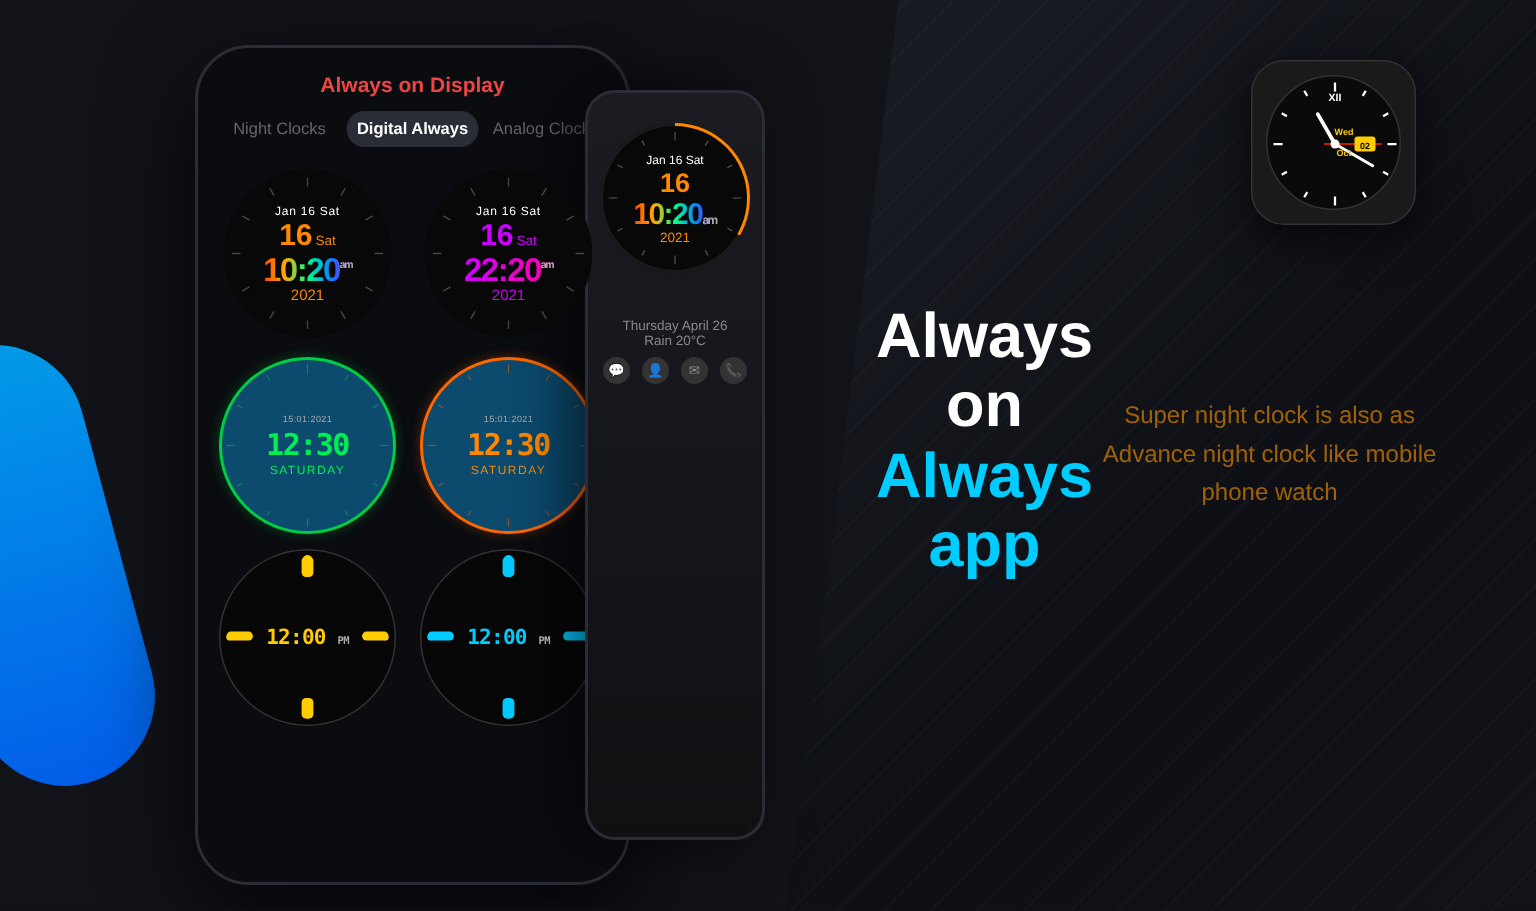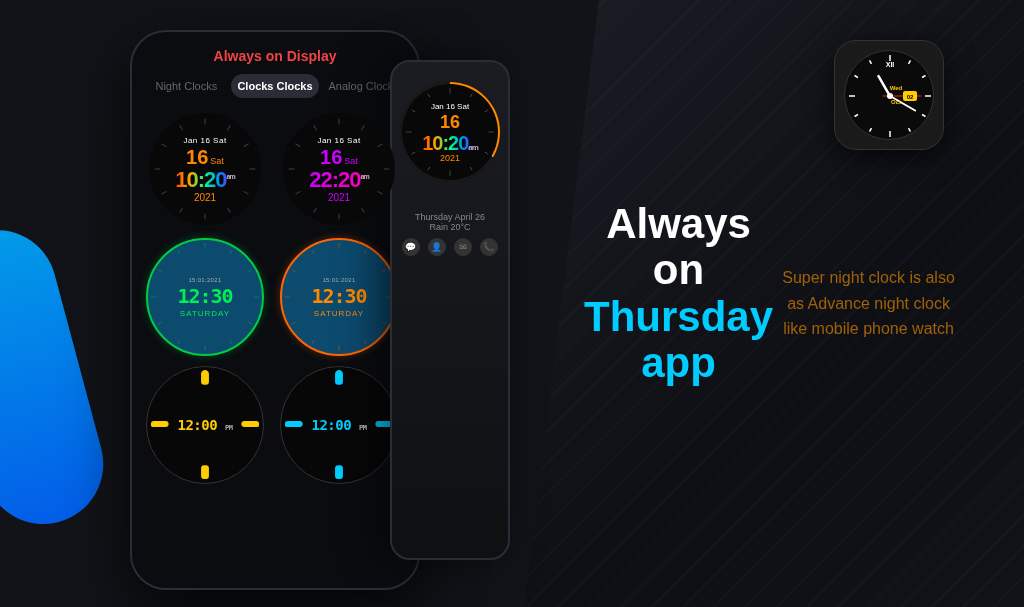--- a/index.html
+++ b/index.html
@@ -551,21 +551,21 @@
 <div class="bg-diagonal-lines"></div>
 <div class="blue-accent"></div>
 
 <div class="phone-container">
   <div class="phone-body">
     <div class="phone-screen">
       <div class="phone-header">Always on Display</div>
 
       <div class="tab-bar">
         <div class="tab-item">Night Clocks</div>
-        <div class="tab-item active">Clocks Clocks</div>
+        <div class="tab-item active">Digital Always</div>
         <div class="tab-item">Analog Clocks</div>
       </div>
 
       <div class="clock-grid">
 
         <div class="clock-face clock-rainbow">
           <div class="clock-inner">
             <svg class="svg-ticks" viewBox="0 0 118 118">
               <g stroke="#444" stroke-width="1">
                 <line x1="59" y1="6" x2="59" y2="12" transform="rotate(0 59 59)"></line>
@@ -800,16 +800,16 @@
           <text x="51" y="53" text-anchor="middle" fill="#ffcc00" font-size="6" font-weight="bold">Oct</text>
         </svg>
       </div>
     </div>
   </div>
 </div>
 
 <div class="right-content">
   <div class="headline">
     <span class="headline-white">Always on</span>
-    <span class="headline-cyan">Thursday app</span>
+    <span class="headline-cyan">Always app</span>
   </div>
   <div class="subtext">Super night clock is also as Advance night clock like mobile phone watch</div>
 </div>
 
 </body></html>

